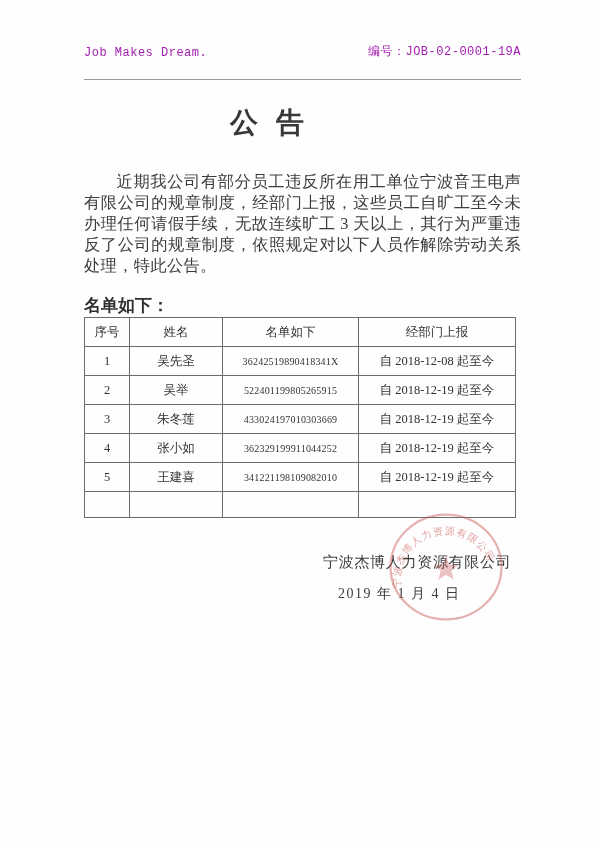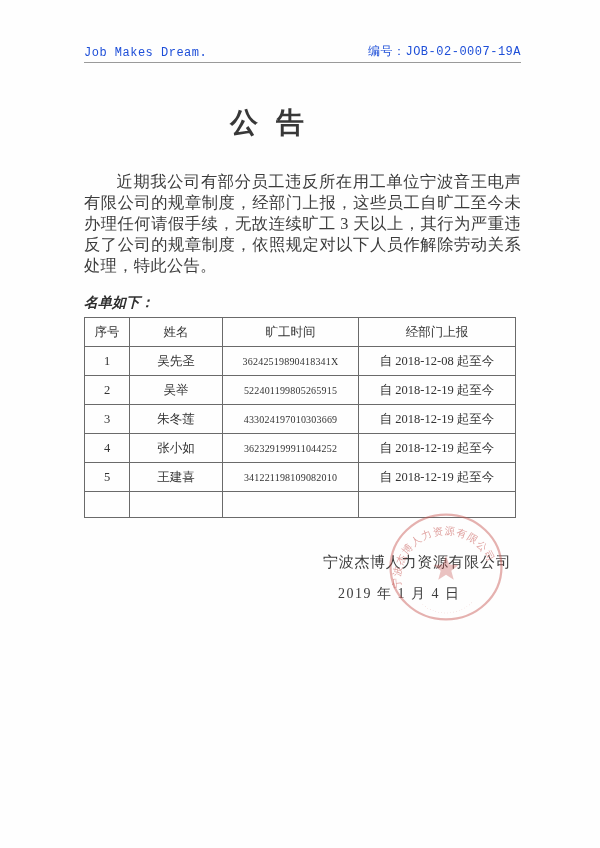--- a/index.html
+++ b/index.html
@@ -21,24 +21,24 @@
   .hdr {
     position: absolute;
     top: 40px;
     left: 84px;
     width: 437px;
     height: 20px;
     display: flex;
     justify-content: space-between;
     align-items: flex-end;
     border-bottom: 1px solid #9a9a9a;
-    padding-bottom: 2px;
+    padding-bottom: 19px;
     font-family: "Liberation Mono", "DejaVu Sans Mono", monospace;
     font-size: 12px;
-    color: #1d4ed8;
+    color: #a21caf;
     letter-spacing: 0.5px;
   }
 
   
   .title {
     position: absolute;
     top: 104px;
     left: 0;
     width: 536px;
     text-align: center;
@@ -61,24 +61,23 @@
     text-indent: 2em;
     letter-spacing: 0.3px;
     color: #3c3c3c;
   }
 
   
   .list-label {
     position: absolute;
     top: 294px;
     left: 84px;
-    font-size: 14px;
+    font-size: 17px;
     font-weight: bold;
     color: #2f2f2f;
-    font-style: italic;
   }
 
   
   table.roster {
     position: absolute;
     top: 317px;
     left: 84px;
     width: 431px;
     border-collapse: collapse;
     table-layout: fixed;
@@ -134,41 +133,41 @@
     pointer-events: none;
   }
 </style>
 </head>
 <body>
 
 <div class="page">
 
   <div class="hdr">
     <span>Job Makes Dream.</span>
-    <span><span>编号：</span><span>JOB-02-0007-19A</span></span>
+    <span><span>编号：</span><span>JOB-02-0001-19A</span></span>
   </div>
 
   <div class="title">公 告</div>
 
   <div class="body-text">近期我公司有部分员工违反所在用工单位宁波音王电声有限公司的规章制度，经部门上报，这些员工自旷工至今未办理任何请假手续，无故连续旷工 3 天以上，其行为严重违反了公司的规章制度，依照规定对以下人员作解除劳动关系处理，特此公告。</div>
 
   <div class="list-label">名单如下：</div>
 
   <table class="roster">
     <colgroup>
       <col class="col-no">
         <col class="col-name">
         <col class="col-id">
         <col class="col-time">
     </colgroup>
     <tbody>
       <tr>
         <th>序号</th>
         <th>姓名</th>
-        <th>旷工时间</th>
+        <th>名单如下</th>
         <th>经部门上报</th>
       </tr>
       <tr>
         <td>1</td>
         <td>吴先圣</td>
         <td class="id-cell">36242519890418341X</td>
         <td>自 2018-12-08 起至今</td>
       </tr>
       <tr>
         <td>2</td>

